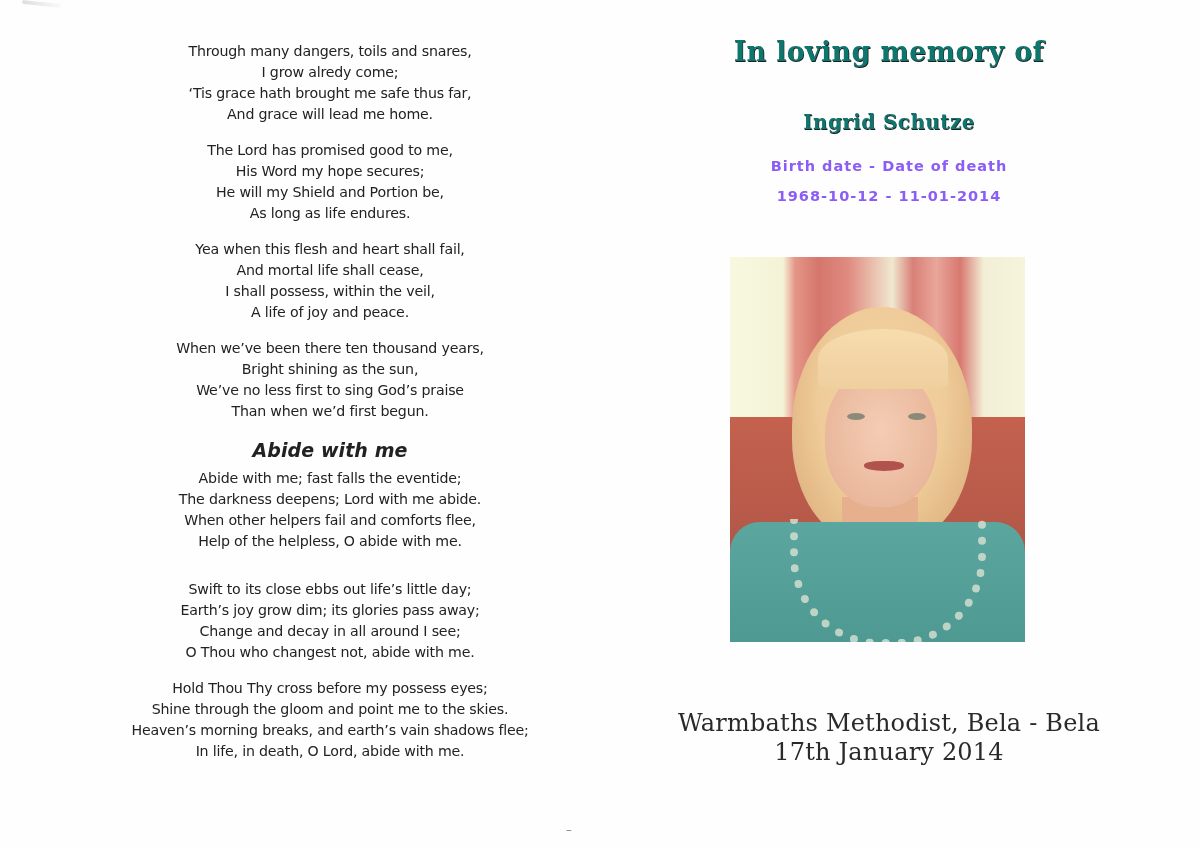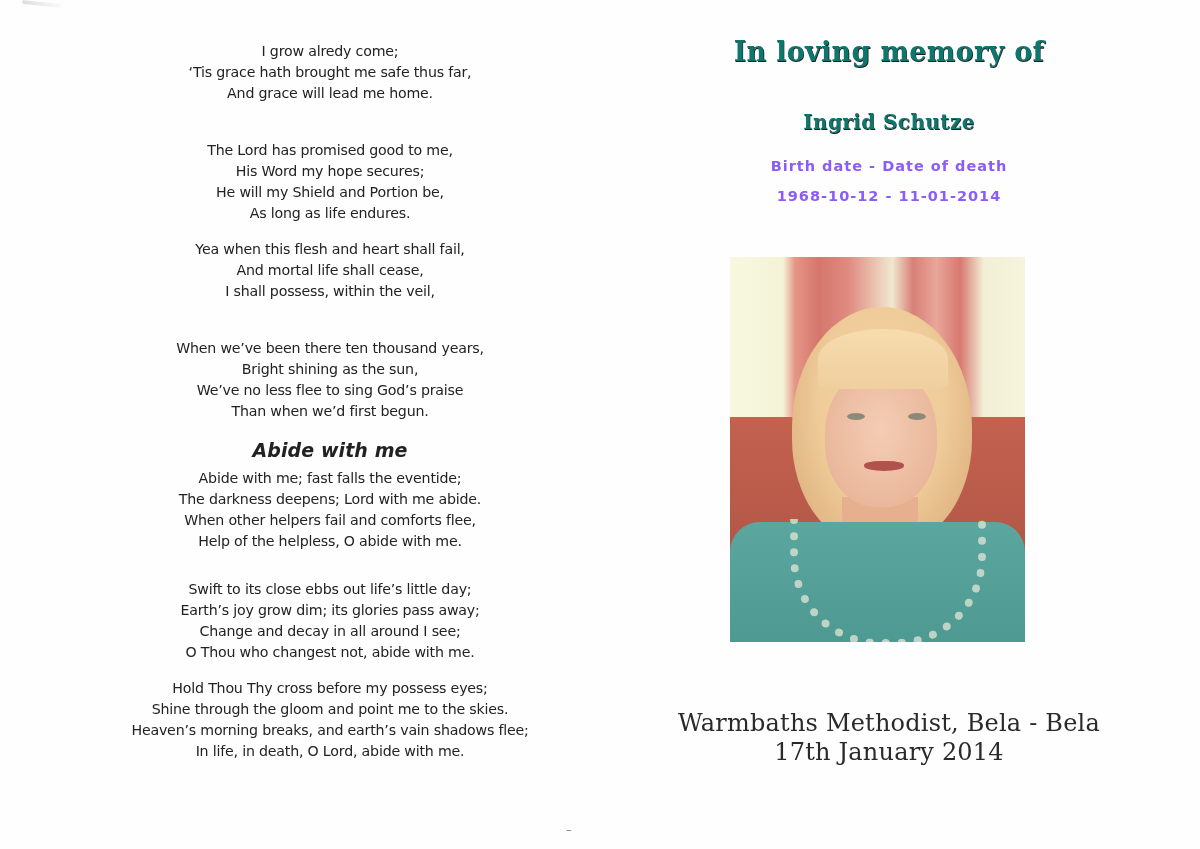--- a/index.html
+++ b/index.html
@@ -192,39 +192,41 @@
   </style>
 </head>
 <body>
 
 <div class="page page-left">
   <div class="scan-smudge"></div>
 
   <div class="hymn" style="top:0;">
 
     <p class="stanza" style="top:41px;">
+      <span class="line">Through many dangers, toils and snares,</span>
       <span class="line">I grow alredy come;</span>
       <span class="line">‘Tis grace hath brought me safe thus far,</span>
       <span class="line">And grace will lead me home.</span>
     </p>
     <p class="stanza" style="top:140px;">
       <span class="line">The Lord has promised good to me,</span>
       <span class="line">His Word my hope secures;</span>
       <span class="line">He will my Shield and Portion be,</span>
       <span class="line">As long as life endures.</span>
     </p>
     <p class="stanza" style="top:239px;">
       <span class="line">Yea when this flesh and heart shall fail,</span>
       <span class="line">And mortal life shall cease,</span>
       <span class="line">I shall possess, within the veil,</span>
+      <span class="line">A life of joy and peace.</span>
     </p>
     <p class="stanza" style="top:338px;">
       <span class="line">When we’ve been there ten thousand years,</span>
       <span class="line">Bright shining as the sun,</span>
-      <span class="line">We’ve no less flee to sing God’s praise</span>
+      <span class="line">We’ve no less first to sing God’s praise</span>
       <span class="line">Than when we’d first begun.</span>
     </p>
 
     <div class="hymn-title" style="top:438px;">Abide with me</div>
 
     <p class="stanza" style="top:468px;">
       <span class="line">Abide with me; fast falls the eventide;</span>
       <span class="line">The darkness deepens; Lord with me abide.</span>
       <span class="line">When other helpers fail and comforts flee,</span>
       <span class="line">Help of the helpless, O abide with me.</span>

